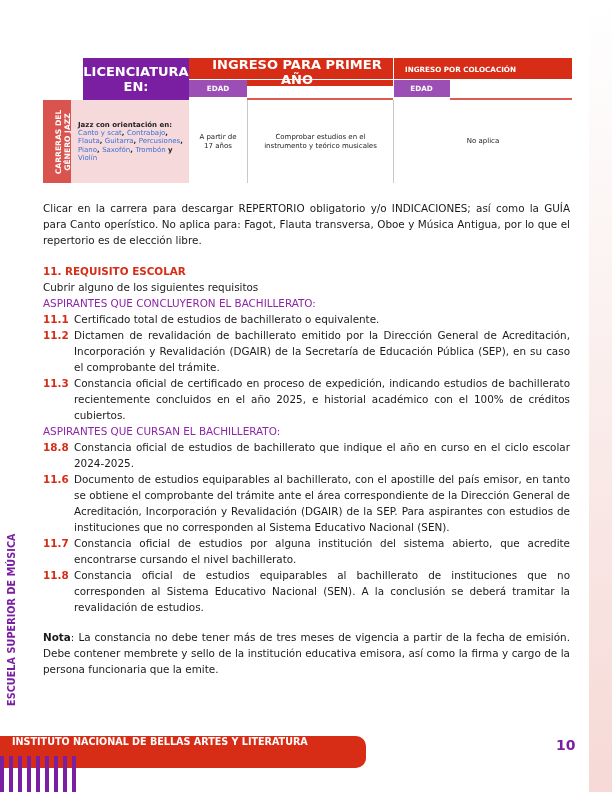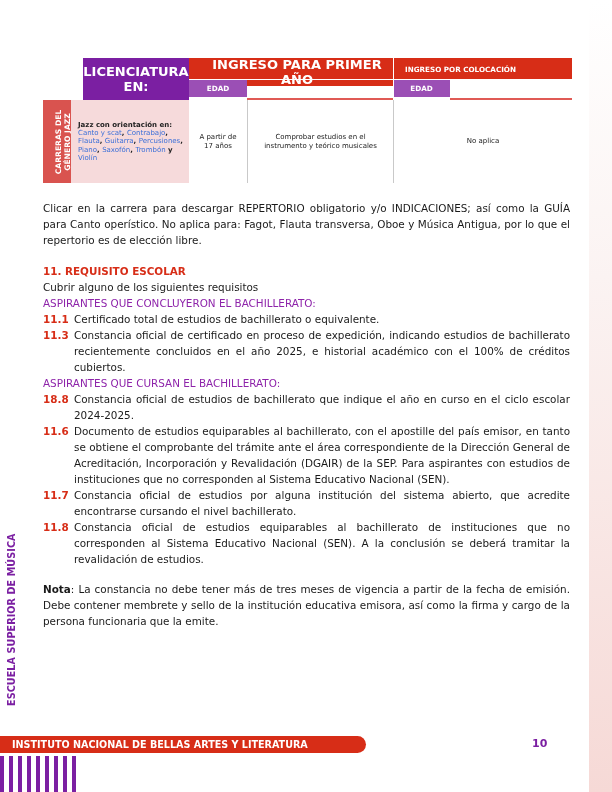--- a/index.html
+++ b/index.html
@@ -43,25 +43,25 @@
   .note b { font-weight: bold; }
 
   
   .vert-label {
     position: absolute; left: 6px; top: 706px; transform-origin: left top; transform: rotate(-90deg);
     color: #7b1fa2; font-weight: bold; font-size: 9.6px; white-space: nowrap; letter-spacing: 0.1px;
   }
 
   
   .footer-bar {
-    position: absolute; left: 0; top: 736px; width: 366px; height: 17px; background: #d72d17;
+    position: absolute; left: 0; top: 736px; width: 366px; height: 32px; background: #d72d17;
     border-radius: 0 10px 10px 0; color: #fff; font-weight: bold; font-size: 9.6px;
-    display: flex; align-items: center; padding-left: 12px;
+    display: flex; padding-left: 12px;
   }
-  .page-num { position: absolute; left: 532px; top: 737px; color: #7b1fa2; font-weight: bold; font-size: 11px; }
+  .page-num { position: absolute; left: 556px; top: 737px; color: #7b1fa2; font-weight: bold; font-size: 14px; }
   .stripes { position: absolute; left: 0; top: 756px; width: 84px; height: 36px; display: flex; gap: 0; }
   .stripe { width: 4px; height: 36px; background: #7b1fa2; margin-right: 5px; }
 </style>
 </head>
 <body>
 
 <div class="right-strip"></div>
 
 <div class="tbl">
   <div class="cell hdr-lic" style="align-items:flex-start;">
@@ -109,20 +109,24 @@
 
   <div class="sec-title">11. REQUISITO ESCOLAR</div>
   <div>Cubrir alguno de los siguientes requisitos</div>
   <div class="sub-purple">ASPIRANTES QUE CONCLUYERON EL BACHILLERATO:</div>
 
   <div class="item">
     <span class="item-num">11.1</span>
     <span class="item-text">Certificado total de estudios de bachillerato o equivalente.</span>
   </div>
   <div class="item">
+    <span class="item-num">11.2</span>
+    <span class="item-text">Dictamen de revalidación de bachillerato emitido por la Dirección General de Acreditación, Incorporación y Revalidación (DGAIR) de la Secretaría de Educación Pública (SEP), en su caso el comprobante del trámite.</span>
+  </div>
+  <div class="item">
     <span class="item-num">11.3</span>
     <span class="item-text">Constancia oficial de certificado en proceso de expedición, indicando estudios de bachillerato recientemente concluidos en el año 2025, e historial académico con el 100% de créditos cubiertos.</span>
   </div>
 
   <div class="sub-purple">ASPIRANTES QUE CURSAN EL BACHILLERATO:</div>
 
   <div class="item">
     <span class="item-num">18.8</span>
     <span class="item-text">Constancia oficial de estudios de bachillerato que indique el año en curso en el ciclo escolar 2024-2025.</span>
   </div>

